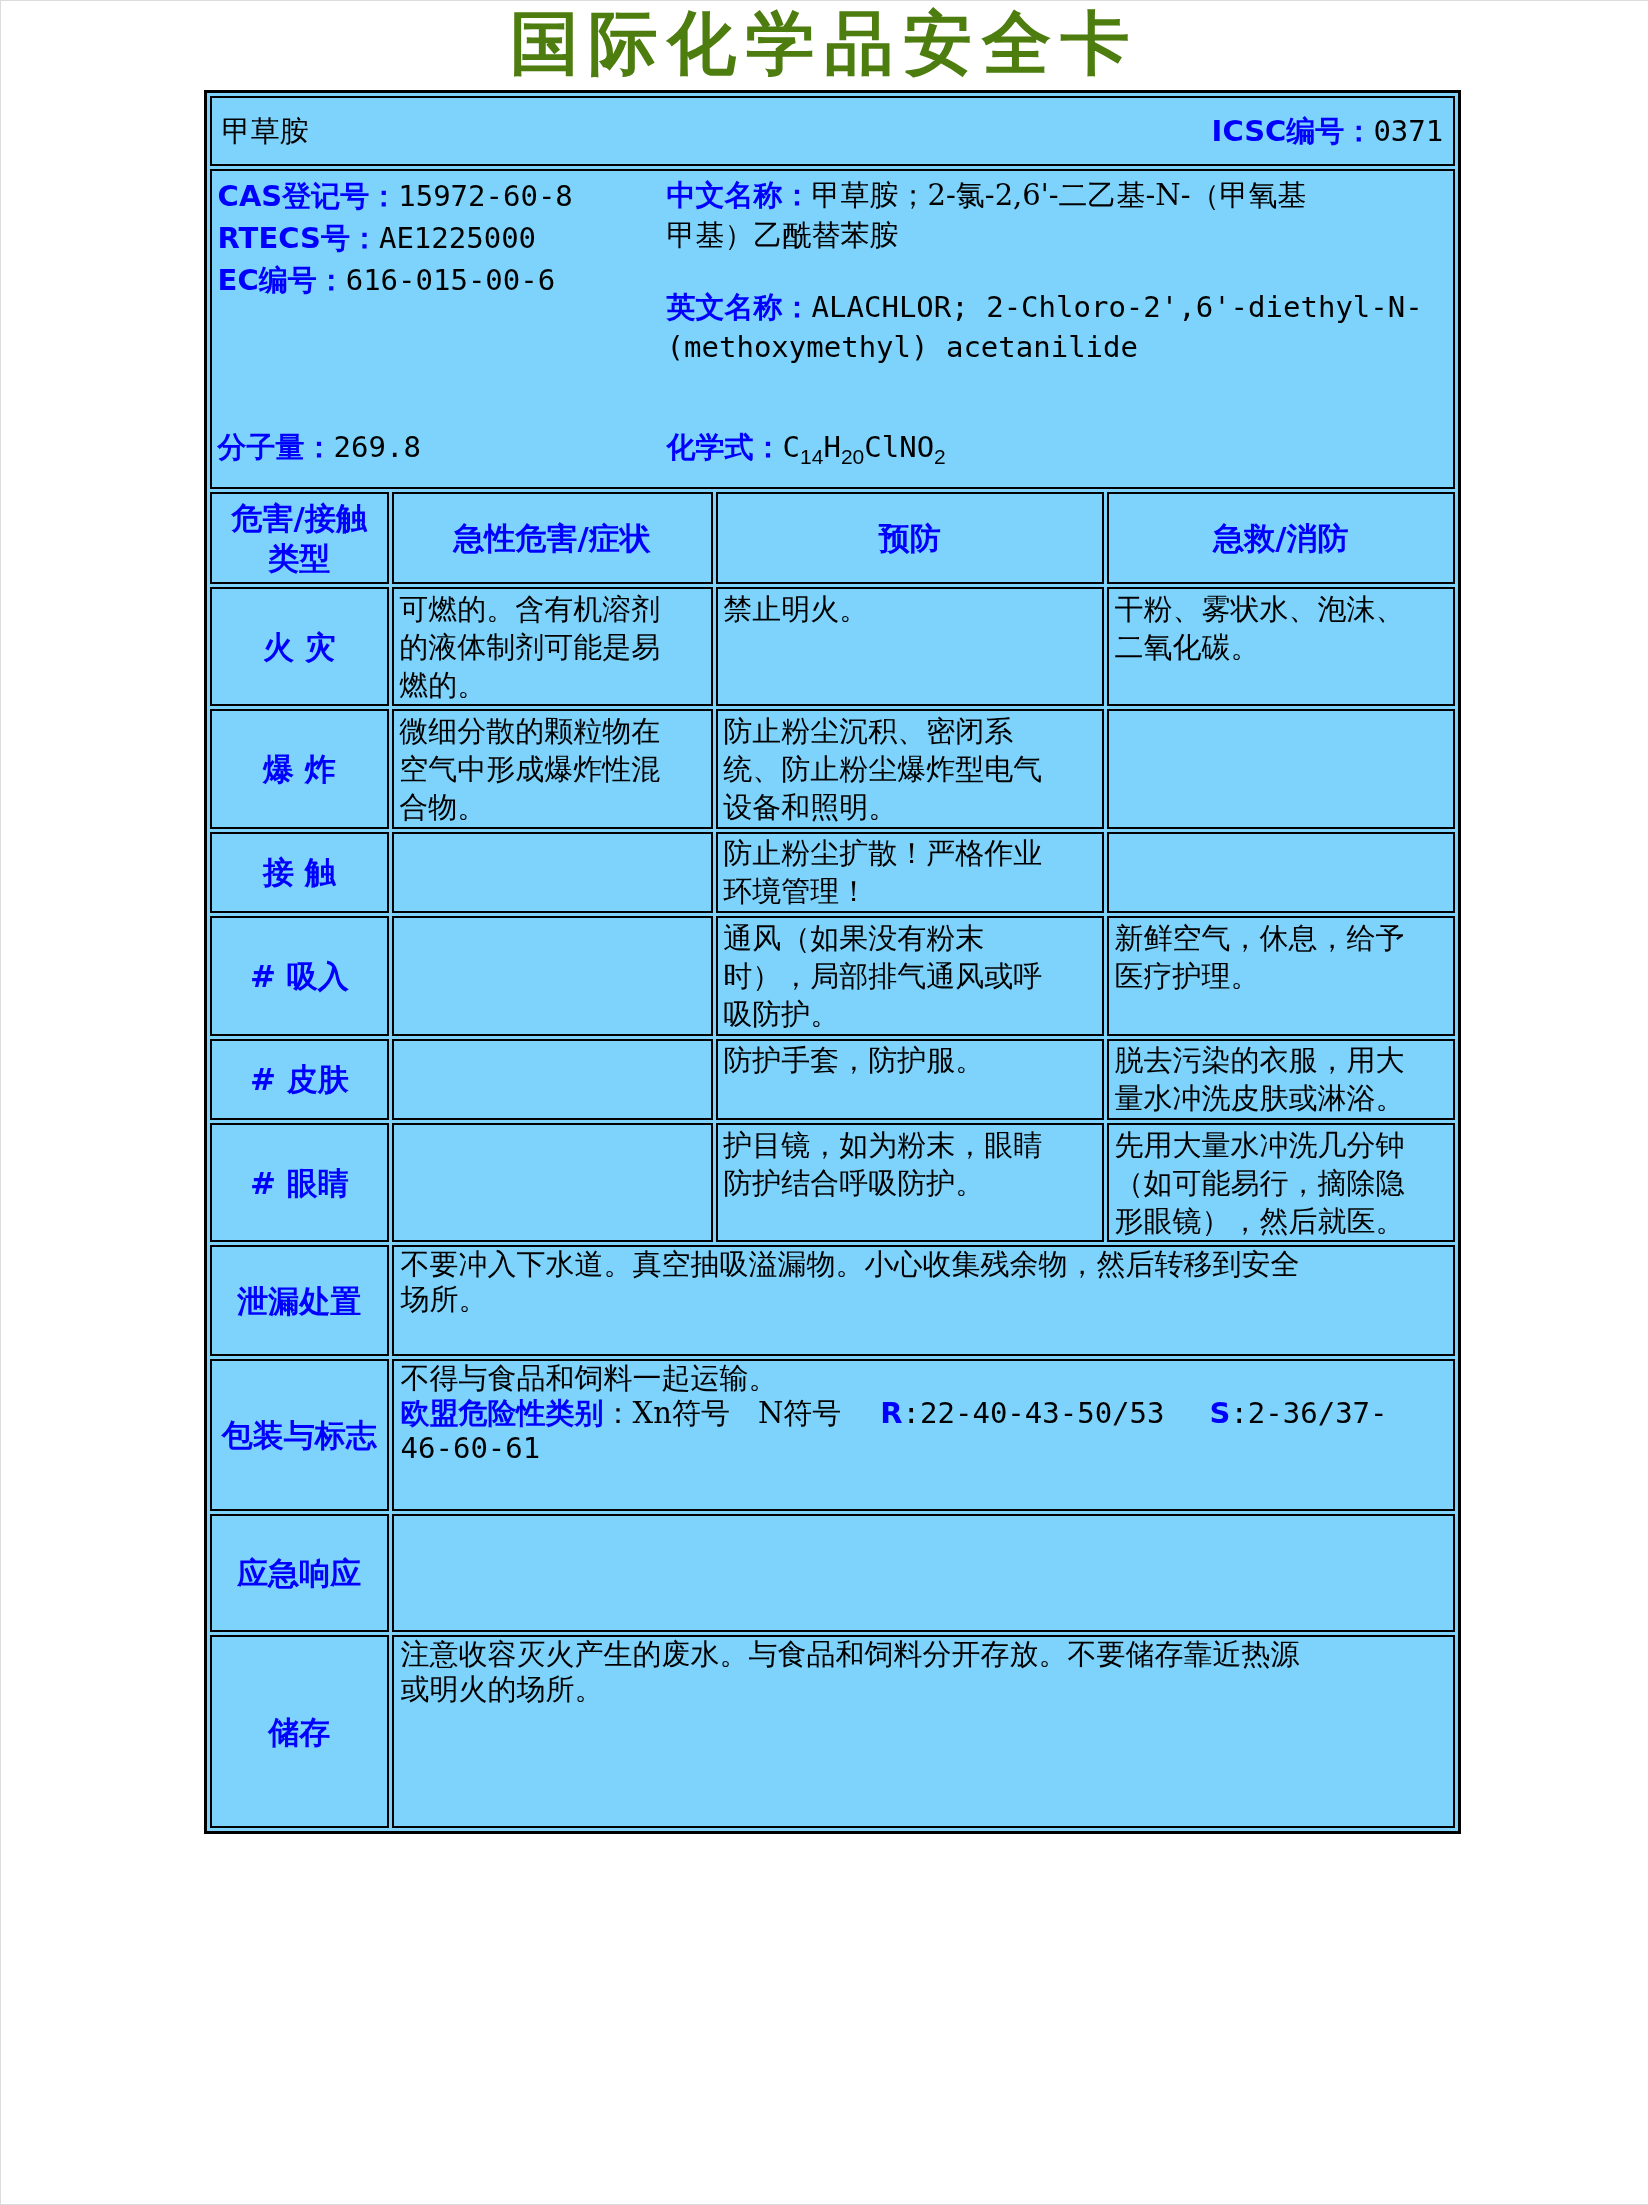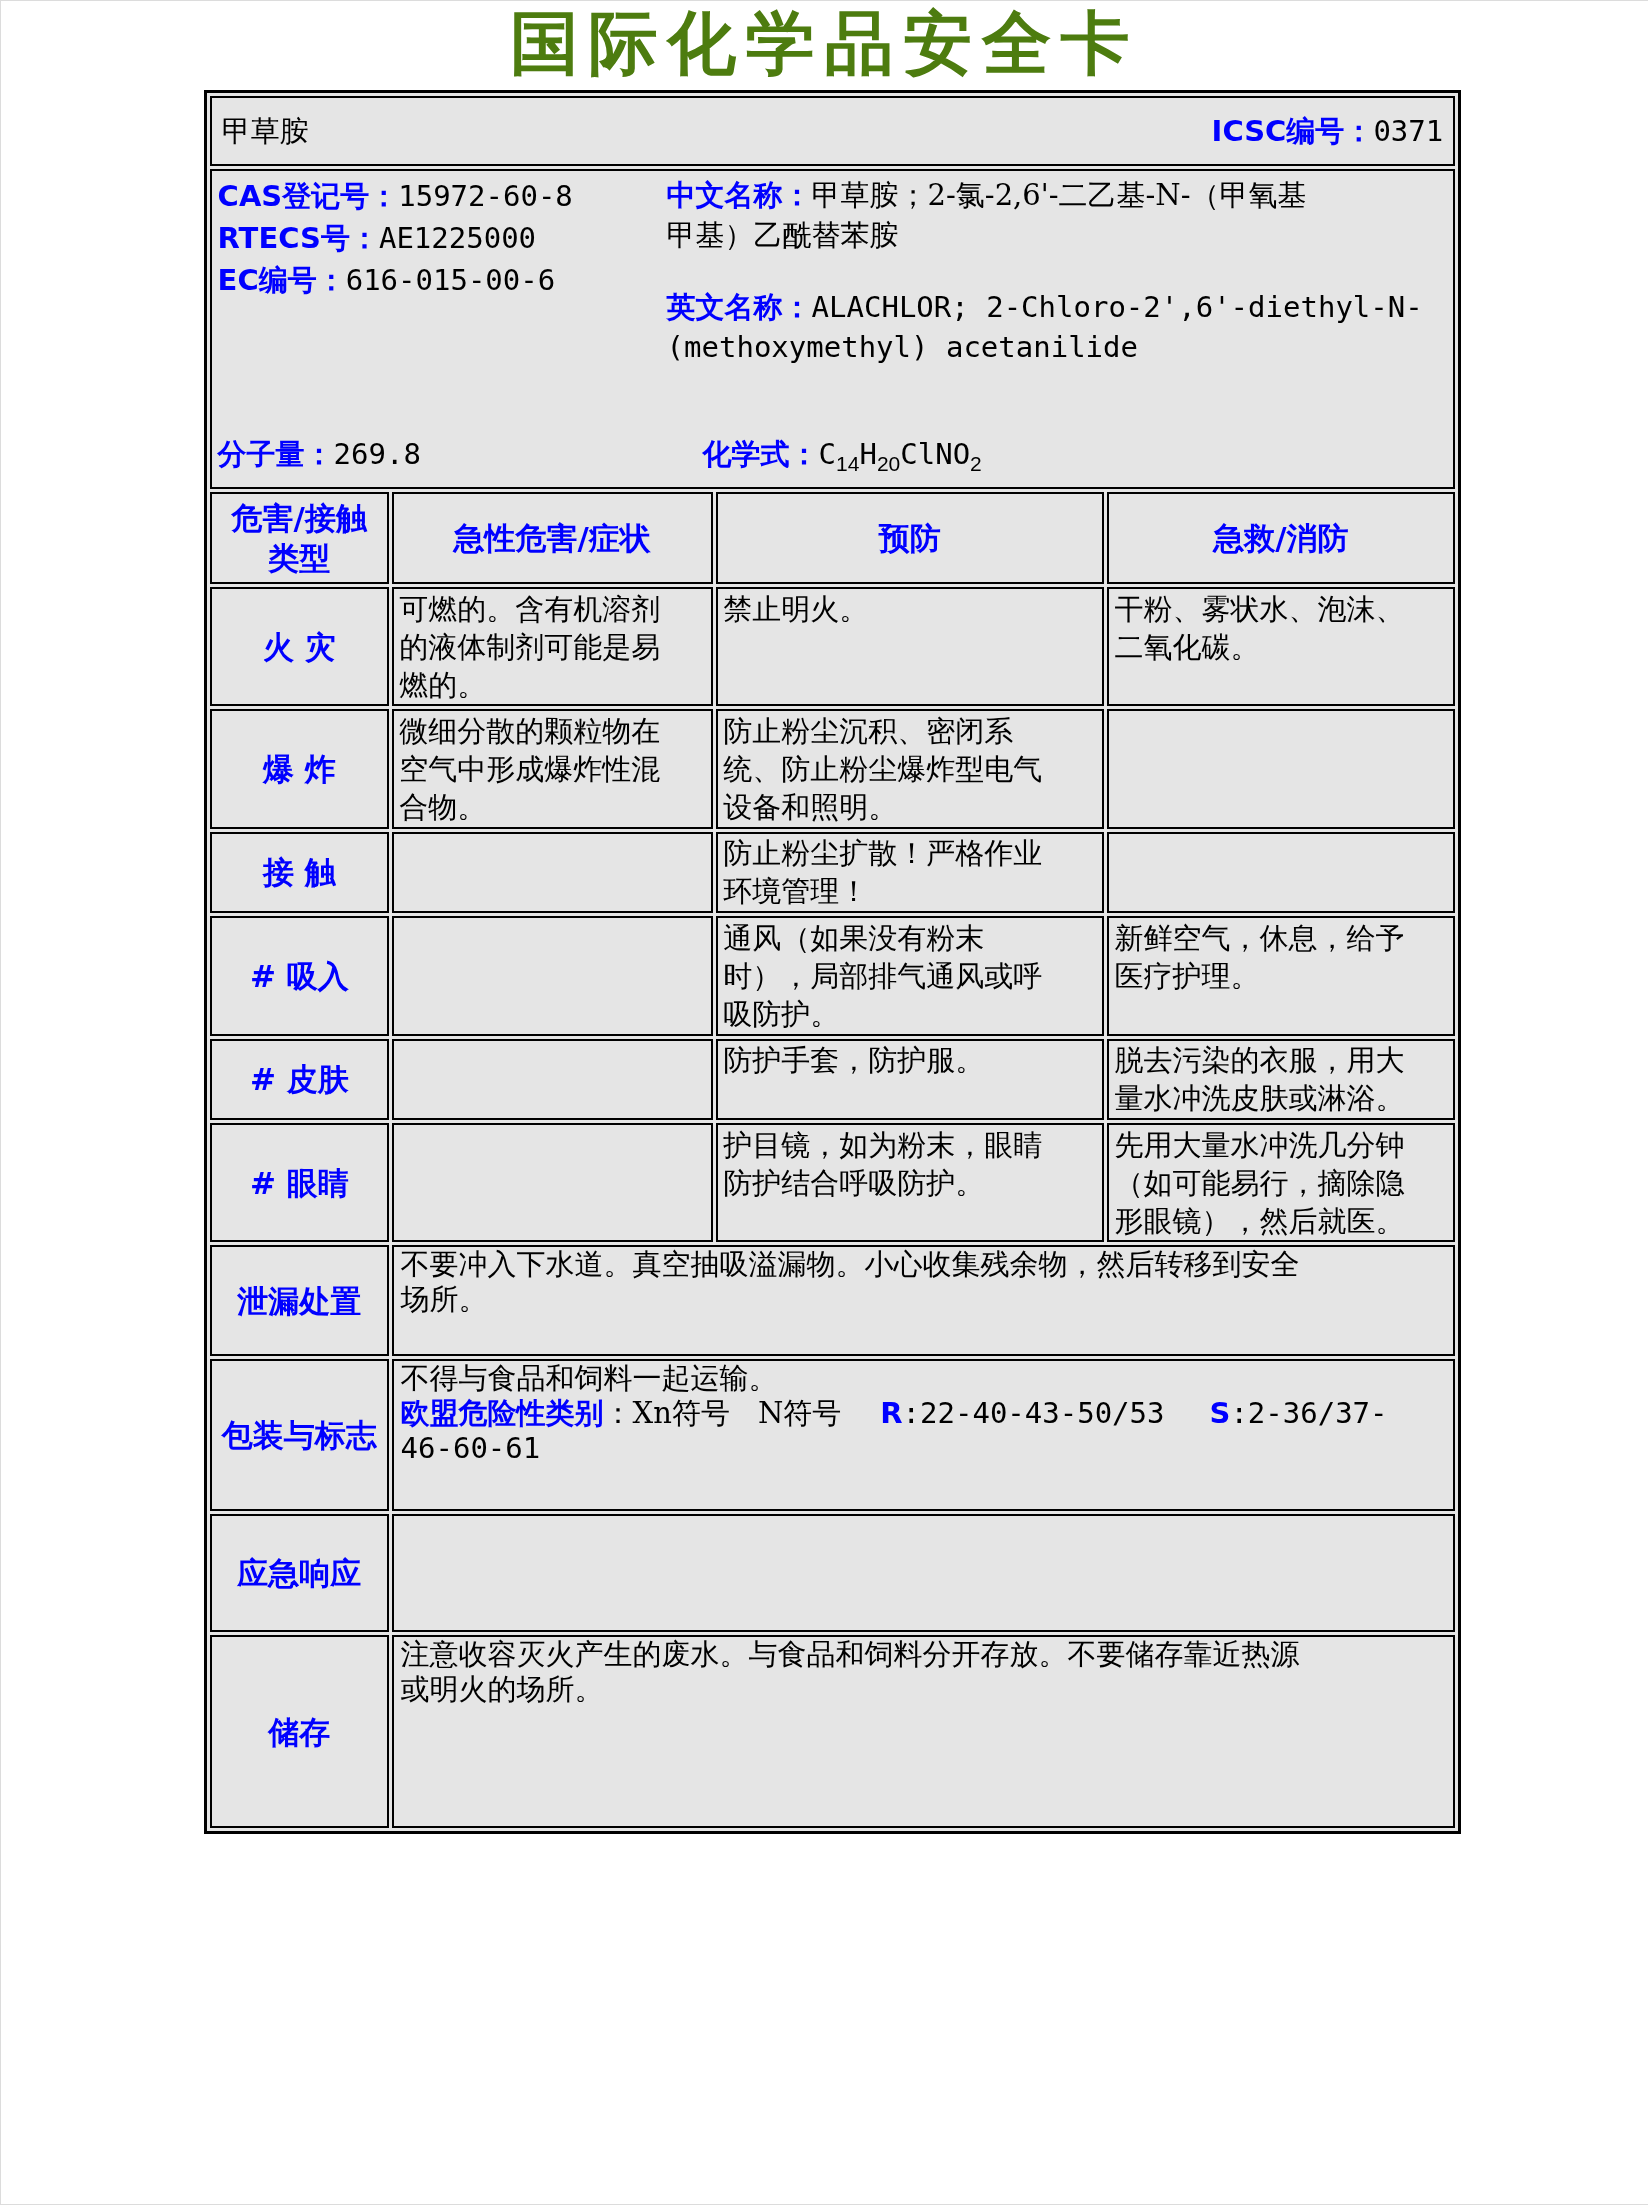--- a/index.html
+++ b/index.html
@@ -4,41 +4,41 @@
 <style>
   html,body{margin:0;padding:0;background:#fff;}
   .page{position:relative;width:1649px;height:2205px;background:#ffffff;
         border:1.4px solid #dcdcdc;box-sizing:border-box;overflow:hidden;
         font-family:"DejaVu Serif","Liberation Serif",serif;color:#000;}
   .page-title{position:absolute;top:7px;left:0;right:0;text-align:center;
         font-family:"DejaVu Serif","Liberation Serif",serif;font-weight:bold;
         font-size:69px;line-height:70px;color:#4d7c0f;letter-spacing:9.7px;}
   table.icsc{position:absolute;left:203px;top:89px;width:1257px;
         border:3.5px solid #000;border-collapse:separate;border-spacing:3.5px;
-        table-layout:fixed;background:#e5e5e5;}
+        table-layout:fixed;background:#7dd3fc;}
   td{border:2.1px solid #000;box-sizing:border-box;padding:0.7px 5.6px;
      vertical-align:top;font-size:29px;line-height:38px;overflow:hidden;
      font-family:"DejaVu Serif","Liberation Serif",serif;}
   .lbl{color:#0000ff;font-weight:bold;
        font-family:"DejaVu Sans","Liberation Sans",sans-serif;}
   .mono{font-family:"DejaVu Sans Mono","Liberation Mono",monospace;text-align:center;}
   .ws{white-space:pre-line;}
   td.rowlabel{vertical-align:middle;text-align:center;font-size:31px;line-height:40px;}
   td.hdr{vertical-align:middle;text-align:center;font-size:31px;line-height:40px;}
   td.titlebar{vertical-align:middle;}
   .titlebar-flex{display:flex;justify-content:space-between;align-items:baseline;padding:0 4.2px;}
   .titlebar-flex .name{font-size:29px;}
   .titlebar-flex .icsc{font-size:29px;}
   td.infocell{position:relative;padding:4.2px 5.6px;}
   .info-grid{display:grid;grid-template-columns:449px 1fr;}
   .ids div{line-height:42px;}
   .names p{margin:0;line-height:40px;}
   .names p.en{margin-top:32px;}
-  .bottomline{position:absolute;left:5.6px;right:5.6px;bottom:4px;
-              display:grid;grid-template-columns:449px 1fr;gap:36px;}
+  .bottomline{position:absolute;left:5.6px;right:5.6px;bottom:11px;
+              display:grid;grid-template-columns:449px 1fr;}
   sub{font-size:21px;font-family:Liberation Sans, sans-serif;}
   td.spancell{line-height:35px;padding:0 7px;}
   .gap-b{margin-left:28px;}
   .gap-c{margin-left:39px;}
   .gap-d{margin-left:45px;}
   tr.h-top{height:70px;} tr.h-info{height:320px;} tr.h-hdr{height:92px;}
   tr.h-fire{height:113px;} tr.h-expl{height:118px;} tr.h-cont{height:77px;}
   tr.h-inh{height:117px;} tr.h-skin{height:78px;} tr.h-eye{height:118px;}
   tr.h-ing{height:75px;} tr.h-spill{height:111px;} tr.h-pack{height:152px;}
   tr.h-emer{height:118px;} tr.h-stor{height:193px;}

